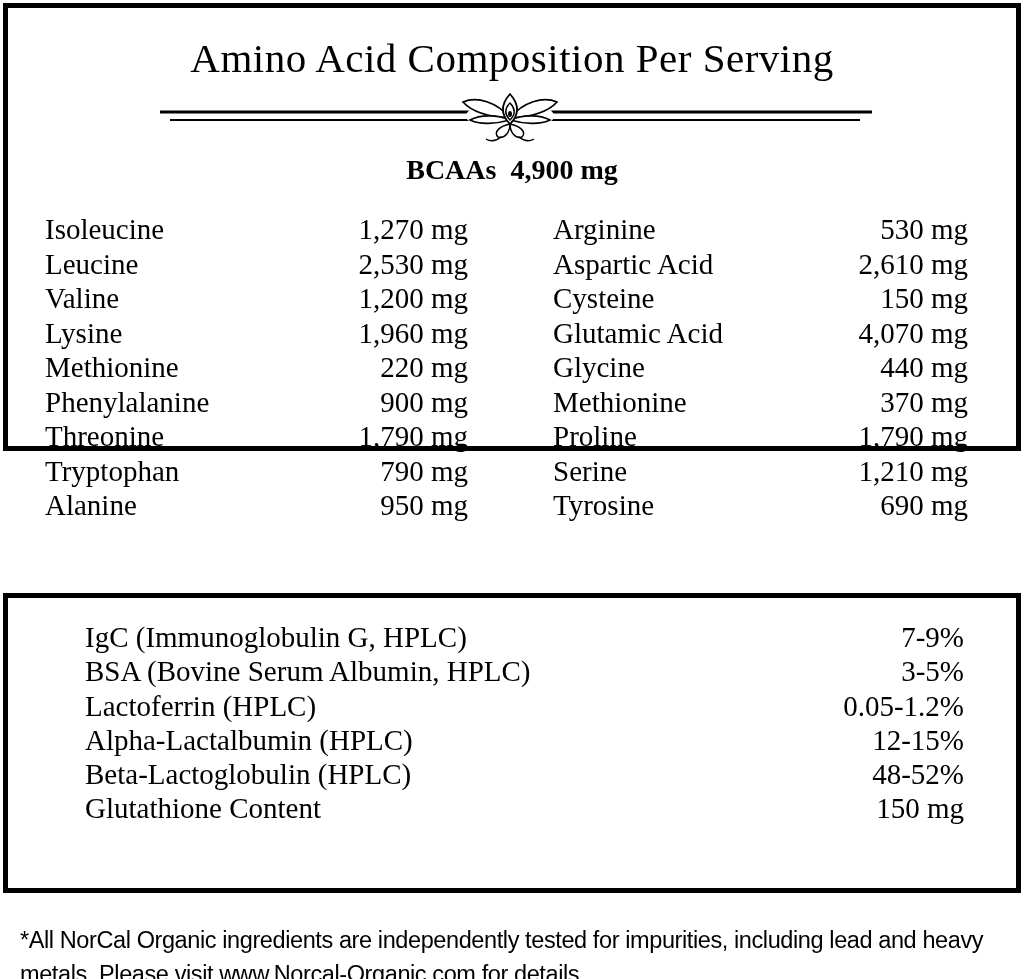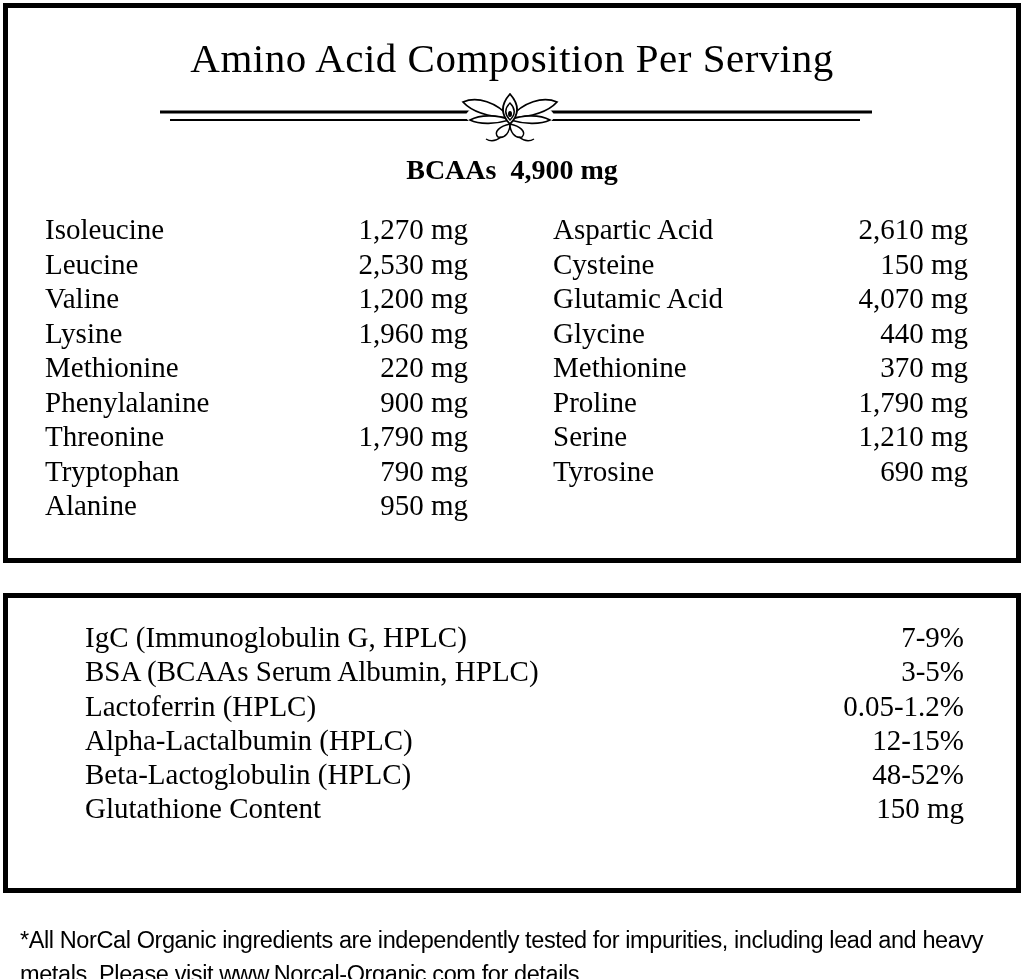--- a/index.html
+++ b/index.html
@@ -21,21 +21,21 @@
     background: #ffffff;
   }
   .box {
     position: absolute;
     left: 3px;
     width: 1018px;
     border: 5px solid #000000;
     background: #ffffff;
     box-sizing: border-box;
   }
-  .box1 { top: 3px; height: 560px; }
+  .box1 { top: 3px; height: 448px; }
   .box2 { top: 593px; height: 300px; }
 
   .panel-title {
     position: absolute;
     top: 26px;
     left: 0;
     width: 100%;
     margin: 0;
     text-align: center;
     font-size: 41px;
@@ -172,20 +172,24 @@
             <span class="lab">Tryptophan</span>
             <span class="val">790 mg</span>
           </div>
           <div class="row">
             <span class="lab">Alanine</span>
             <span class="val">950 mg</span>
           </div>
         </div>
       <div class="amino-col" id="amino-col-right">
           <div class="row">
+            <span class="lab">Arginine</span>
+            <span class="val">530 mg</span>
+          </div>
+          <div class="row">
             <span class="lab">Aspartic Acid</span>
             <span class="val">2,610 mg</span>
           </div>
           <div class="row">
             <span class="lab">Cysteine</span>
             <span class="val">150 mg</span>
           </div>
           <div class="row">
             <span class="lab">Glutamic Acid</span>
             <span class="val">4,070 mg</span>
@@ -214,21 +218,21 @@
     </div>
   </section>
 
   <section class="box box2">
     <div class="fractions" id="fractions-list">
         <div class="row">
           <span class="lab">IgC (Immunoglobulin G, HPLC)</span>
           <span class="val">7-9%</span>
         </div>
         <div class="row">
-          <span class="lab">BSA (BCAAs Serum Albumin, HPLC)</span>
+          <span class="lab">BSA (Bovine Serum Albumin, HPLC)</span>
           <span class="val">3-5%</span>
         </div>
         <div class="row">
           <span class="lab">Lactoferrin (HPLC)</span>
           <span class="val">0.05-1.2%</span>
         </div>
         <div class="row">
           <span class="lab">Alpha-Lactalbumin (HPLC)</span>
           <span class="val">12-15%</span>
         </div>

